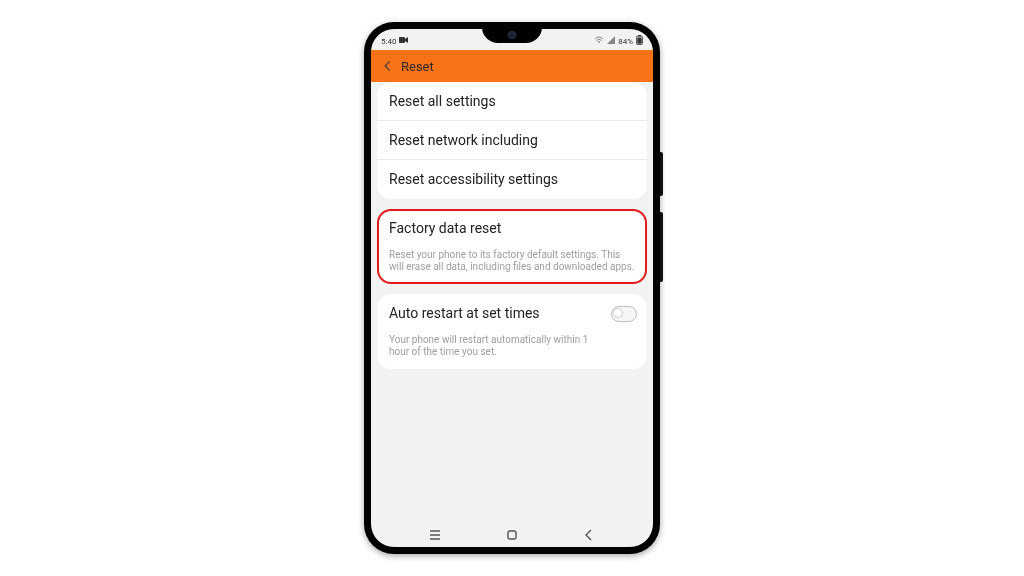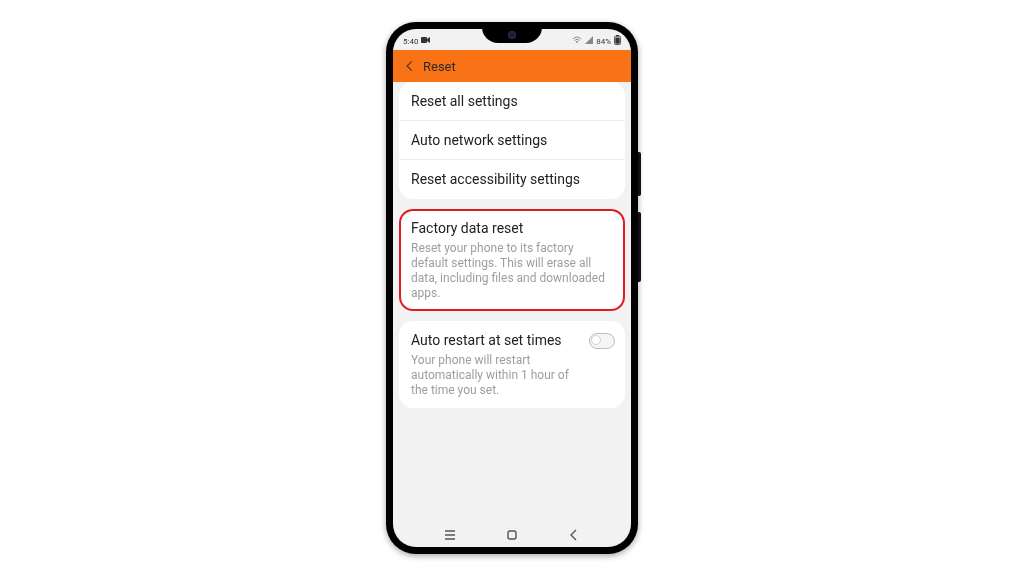--- a/index.html
+++ b/index.html
@@ -1,19 +1,19 @@
 <!DOCTYPE html>
 <html><head>
 <meta charset="utf-8">
 <style>
   html,body{margin:0;padding:0;width:1024px;height:576px;background:#ffffff;font-family:Roboto,"Segoe UI",Arial,sans-serif;}
   .stage{position:relative;width:1024px;height:576px;display:flex;align-items:center;justify-content:center;}
 
   
-  .phone{position:relative;width:252px;height:532px;background:#000;border-radius:30px;box-shadow:0 2px 6px rgba(0,0,0,0.35);}
+  .phone{position:relative;width:296px;height:532px;background:#000;border-radius:30px;box-shadow:0 2px 6px rgba(0,0,0,0.35);}
   .phone::before{content:"";position:absolute;right:-3px;top:130px;width:3px;height:44px;background:#111;border-radius:0 2px 2px 0;}
   .phone::after{content:"";position:absolute;right:-3px;top:190px;width:3px;height:70px;background:#111;border-radius:0 2px 2px 0;}
 
   .screen{position:absolute;left:7px;right:7px;top:7px;bottom:7px;background:#f2f2f2;border-radius:23px;overflow:hidden;}
 
   
   .notch{position:absolute;top:-2px;left:50%;transform:translateX(-50%);width:60px;height:16px;background:#000;border-bottom-left-radius:16px;border-bottom-right-radius:16px;z-index:5;}
   .notch::after{content:"";position:absolute;left:50%;top:4px;transform:translateX(-50%);width:8px;height:8px;border-radius:50%;background:#1a2230;box-shadow:inset 0 0 2px #3a4a66;}
 
   
@@ -29,21 +29,21 @@
   .appbar-title{font-size:13px;color:#2b2b2b;margin-left:2px;font-weight:400;}
 
   
   .content{padding:0 6px;}
   .card{background:#ffffff;border-radius:14px;overflow:hidden;}
   .card + .card{margin-top:10px;}
 
   .row{padding:10px 12px;position:relative;}
   .row + .row{border-top:1px solid #eceaea;}
   .row-title{font-size:14px;color:#222;line-height:1.3;}
-  .row-sub{font-size:12px;color:#9e9e9e;margin-top:4px;line-height:1.25;}
+  .row-sub{font-size:10px;color:#9e9e9e;margin-top:12px;line-height:1.25;}
 
   .with-switch{padding-right:38px;}
   .switch{position:absolute;right:10px;top:12px;width:24px;height:14px;border:1px solid #bdbdbd;border-radius:14px;background:#f5f5f5;}
   .switch::after{content:"";position:absolute;left:1px;top:1px;width:10px;height:10px;border-radius:50%;background:#fff;border:1px solid #cfcfcf;box-sizing:border-box;}
 
   
   .highlight{outline:2px solid #e11b1b;outline-offset:-2px;}
 
   
   .navbar{position:absolute;left:0;right:0;bottom:0;height:24px;display:flex;align-items:center;justify-content:space-around;padding:0 26px;}
@@ -102,21 +102,21 @@
         <div class="appbar-title">Reset</div>
       </div>
 
       <div class="content">
 
         <div class="card">
           <div class="row">
             <div class="row-title">Reset all settings</div>
           </div>
           <div class="row">
-            <div class="row-title">Auto network settings</div>
+            <div class="row-title">Reset network including</div>
           </div>
           <div class="row">
             <div class="row-title">Reset accessibility settings</div>
           </div>
         </div>
 
         <div class="card highlight">
           <div class="row">
             <div class="row-title">Factory data reset</div>
             <div class="row-sub">Reset your phone to its factory default settings. This will erase all data, including files and downloaded apps.</div>

